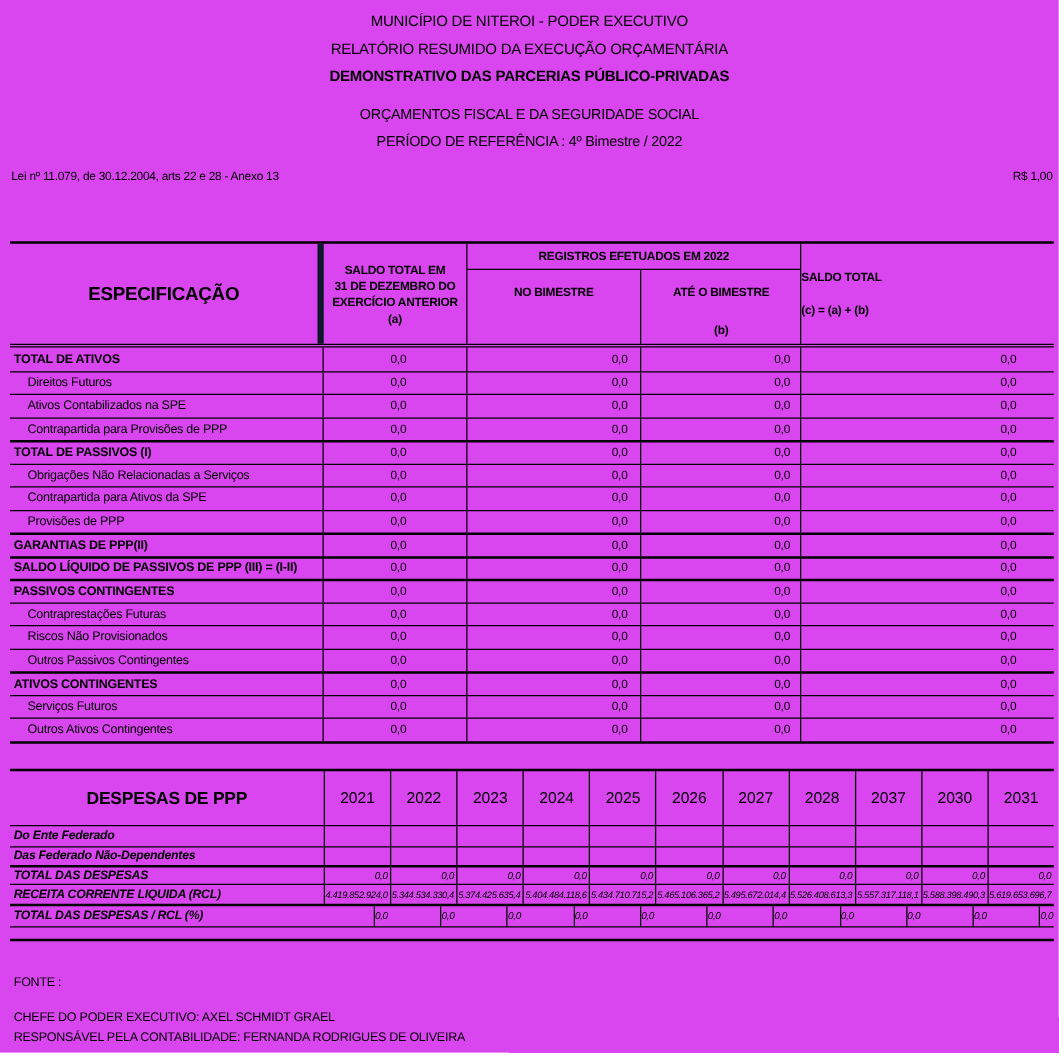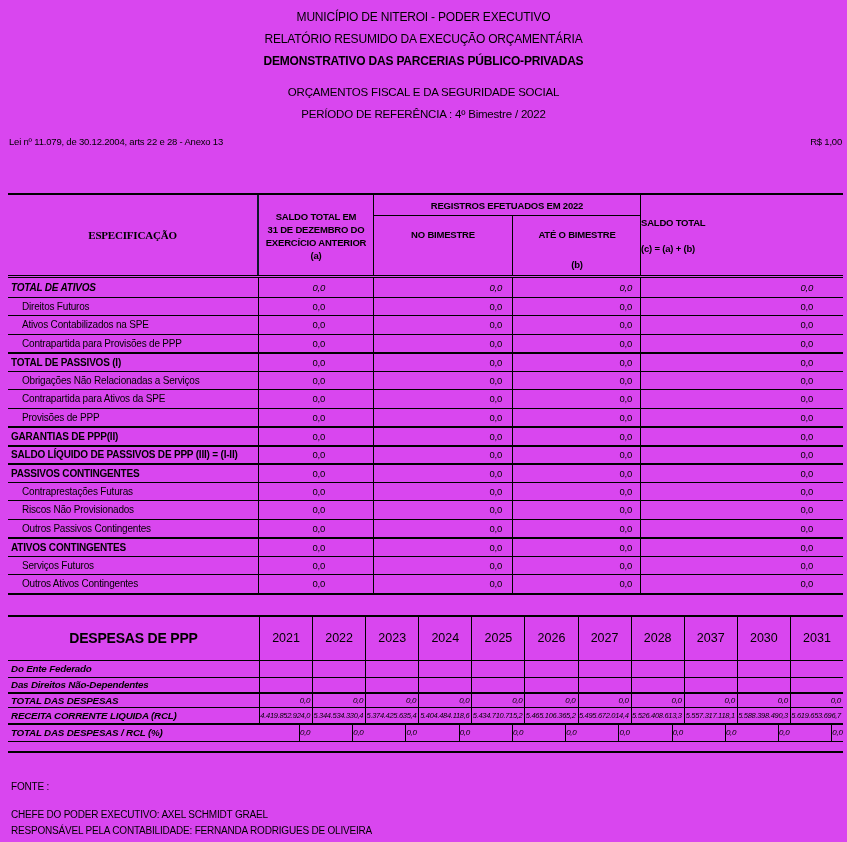--- a/index.html
+++ b/index.html
@@ -34,24 +34,23 @@
   }
   .t1-header {
     display: grid;
     grid-template-columns: 251px 115px 267px 202px;
     height: 83px;
     border-bottom: 3px double #000;
     font-weight: bold;
     letter-spacing: -0.2px;
   }
   .t1h-espec {
-    border-right: 2px solid #0f172a;
+    border-right: 5px solid #0f172a;
     display: flex; align-items: center; justify-content: center;
-    font-size: 11px;
-    font-family: Liberation Serif, serif;
+    font-size: 15px;
   }
   .t1h-a {
     border-right: 1px solid #000;
     display: flex; flex-direction: column; align-items: center; justify-content: center;
     font-size: 9.5px; line-height: 13px; text-align: center; padding-top: 2px;
   }
   .t1h-reg { border-right: 1px solid #000; display: flex; flex-direction: column; }
   .t1h-reg-title {
     height: 21px; border-bottom: 1px solid #000;
     display: flex; align-items: center; justify-content: center;
@@ -67,21 +66,21 @@
     gap: 15px; font-size: 9.5px;
   }
   .t1-row {
     display: grid;
     grid-template-columns: 251px 115px 139px 128px 202px;
     height: 18.5px;
     align-items: center;
     border-top: 1px solid #000;
     font-size: 10px; letter-spacing: -0.2px;
   }
-  .t1-body .t1-row:first-child { border-top: none; font-style: italic; }
+  .t1-body .t1-row:first-child { border-top: none; }
   .t1-row.section { border-top-width: 2px; }
   .t1-row.section .t1c.label { font-weight: bold; }
   .t1c { height: 100%; display: flex; align-items: center; }
   .t1c.label { padding-left: 3px; border-right: 1px solid #000; }
   .t1-row.sub .t1c.label { padding-left: 14px; }
   .t1c.val { justify-content: flex-end; font-size: 9.5px; border-right: 1px solid #000; }
   .t1c.val.vs { border-right: none; }
   .t1c.val.va { padding-right: 48px; }
   .t1c.val.vn { padding-right: 10px; }
   .t1c.val.vb { padding-right: 8px; }
@@ -320,21 +319,21 @@
           <div class="t2c val"></div>
           <div class="t2c val"></div>
           <div class="t2c val"></div>
           <div class="t2c val"></div>
           <div class="t2c val"></div>
           <div class="t2c val"></div>
           <div class="t2c val"></div>
           <div class="t2c val"></div>
         </div>
         <div class="t2-row row-estatais">
-          <div class="t2c label">Das Direitos Não-Dependentes</div>
+          <div class="t2c label">Das Federado Não-Dependentes</div>
           <div class="t2c val"></div>
           <div class="t2c val"></div>
           <div class="t2c val"></div>
           <div class="t2c val"></div>
           <div class="t2c val"></div>
           <div class="t2c val"></div>
           <div class="t2c val"></div>
           <div class="t2c val"></div>
           <div class="t2c val"></div>
           <div class="t2c val"></div>

